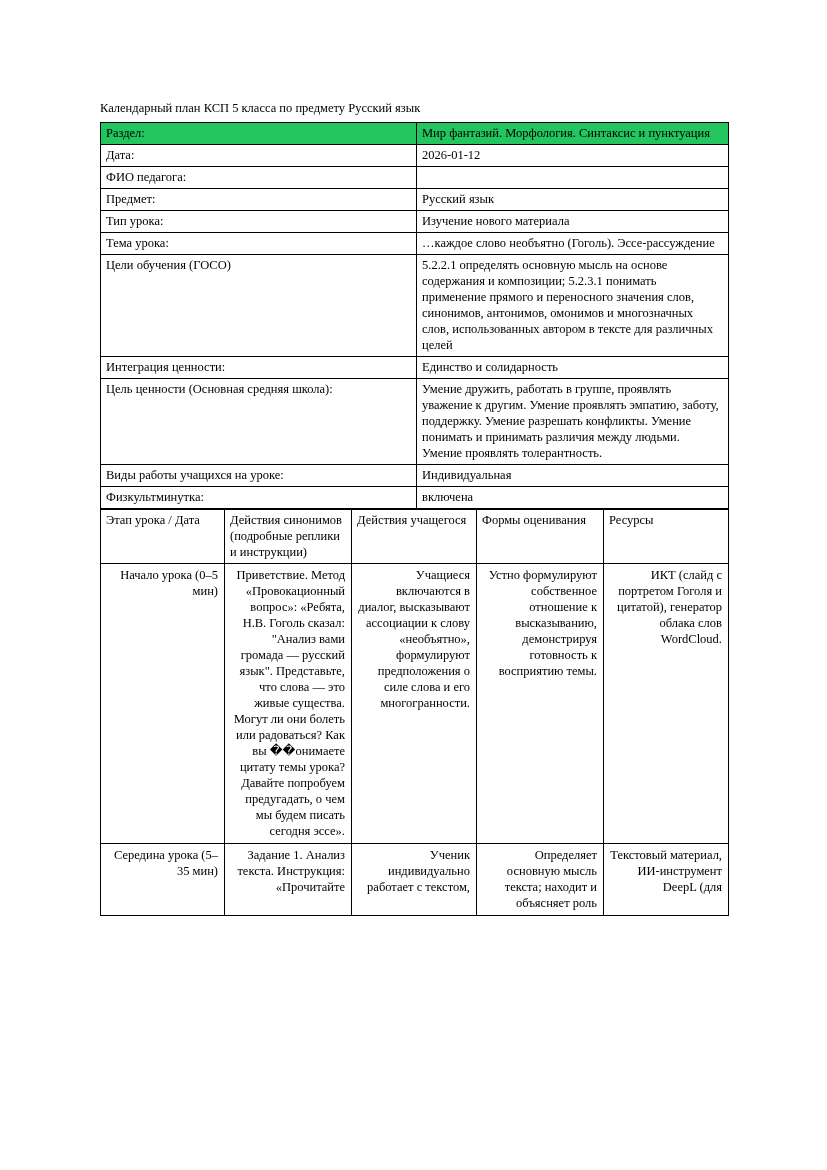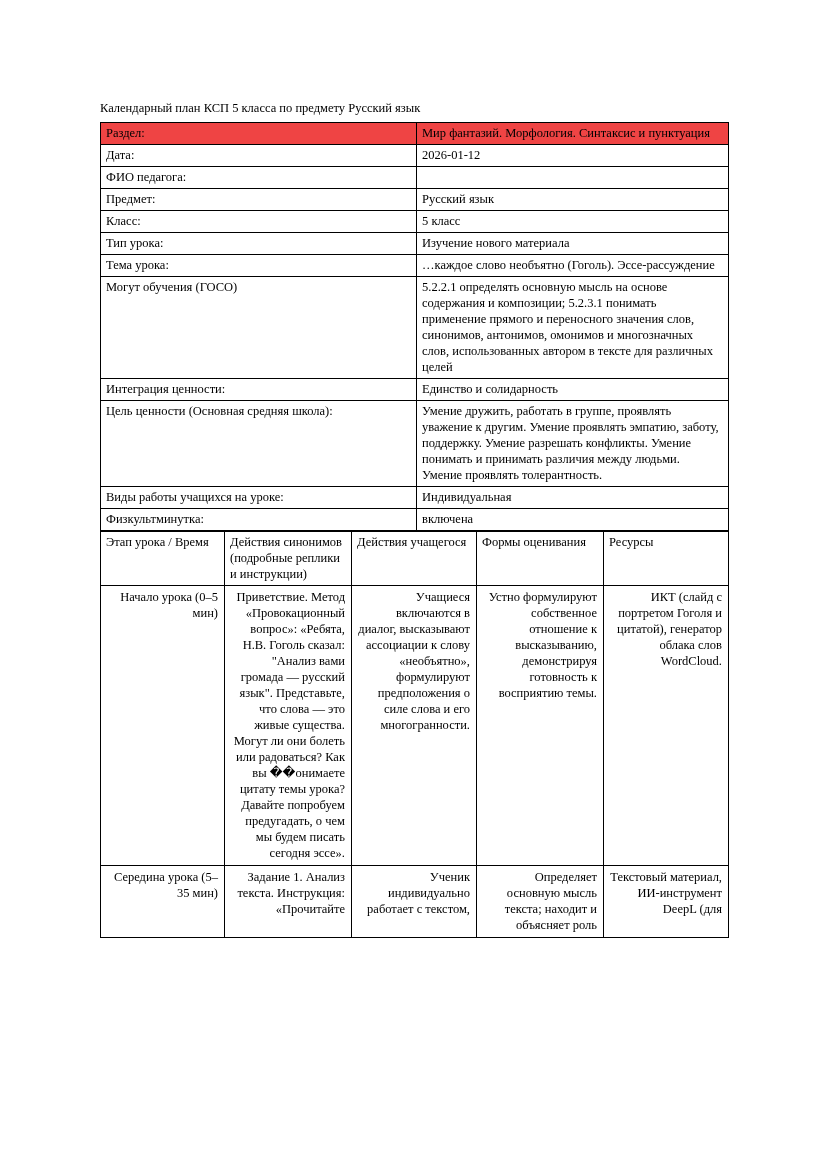--- a/index.html
+++ b/index.html
@@ -48,21 +48,21 @@
     padding: 2px 5px 3px 5px;
     font-weight: normal;
     text-align: left;
     word-wrap: break-word;
     overflow-wrap: break-word;
     hyphens: none;
   }
   
   #info-table col.c-label { width: 316px; }
   #info-table col.c-value { width: 312px; }
-  #info-table tr.shaded td { background: #ef4444; }
+  #info-table tr.shaded td { background: #22c55e; }
 
   
   #flow-table col.c1 { width: 124px; }
   #flow-table col.c2 { width: 127px; }
   #flow-table col.c3 { width: 125px; }
   #flow-table col.c4 { width: 127px; }
   #flow-table col.c5 { width: 125px; }
 
   #flow-table td { padding: 3px 6px 4px 6px; text-align: right; }
 
@@ -91,33 +91,29 @@
         </tr>
         <tr>
           <td>ФИО педагога:</td>
           <td>&nbsp;</td>
         </tr>
         <tr>
           <td>Предмет:</td>
           <td>Русский язык</td>
         </tr>
         <tr>
-          <td>Класс:</td>
-          <td>5 класс</td>
-        </tr>
-        <tr>
           <td>Тип урока:</td>
           <td>Изучение нового материала</td>
         </tr>
         <tr>
           <td>Тема урока:</td>
           <td>…каждое слово необъятно (Гоголь). Эссе-рассуждение</td>
         </tr>
         <tr>
-          <td>Могут обучения (ГОСО)</td>
+          <td>Цели обучения (ГОСО)</td>
           <td>5.2.2.1 определять основную мысль на основе содержания и композиции; 5.2.3.1 понимать применение прямого и переносного значения слов, синонимов, антонимов, омонимов и многозначных слов, использованных автором в тексте для различных целей</td>
         </tr>
         <tr>
           <td>Интеграция ценности:</td>
           <td>Единство и солидарность</td>
         </tr>
         <tr>
           <td>Цель ценности (Основная средняя школа):</td>
           <td>Умение дружить, работать в группе, проявлять уважение к другим. Умение проявлять эмпатию, заботу, поддержку. Умение разрешать конфликты. Умение понимать и принимать различия между людьми. Умение проявлять толерантность.</td>
         </tr>
@@ -136,21 +132,21 @@
   <table class="doc-table" id="flow-table">
     <colgroup>
       <col class="c1">
         <col class="c2">
         <col class="c3">
         <col class="c4">
         <col class="c5">
     </colgroup>
     <thead>
       <tr>
-          <th>Этап урока / Время</th>
+          <th>Этап урока / Дата</th>
           <th>Действия синонимов (подробные реплики и инструкции)</th>
           <th>Действия учащегося</th>
           <th>Формы оценивания</th>
           <th>Ресурсы</th>
         </tr>
     </thead>
     <tbody>
         <tr>
           <td>Начало урока (0–5 мин)</td>
           <td><span>Приветствие. Метод «Провокационный вопрос»: «Ребята, Н.В. Гоголь сказал: "Анализ вами громада — русский язык". Представьте, что слова — это живые существа. Могут ли они болеть или радоваться? Как вы </span><span class="repl">��</span><span>онимаете цитату темы урока? Давайте попробуем предугадать, о чем мы будем писать сегодня эссе».</span></td>

